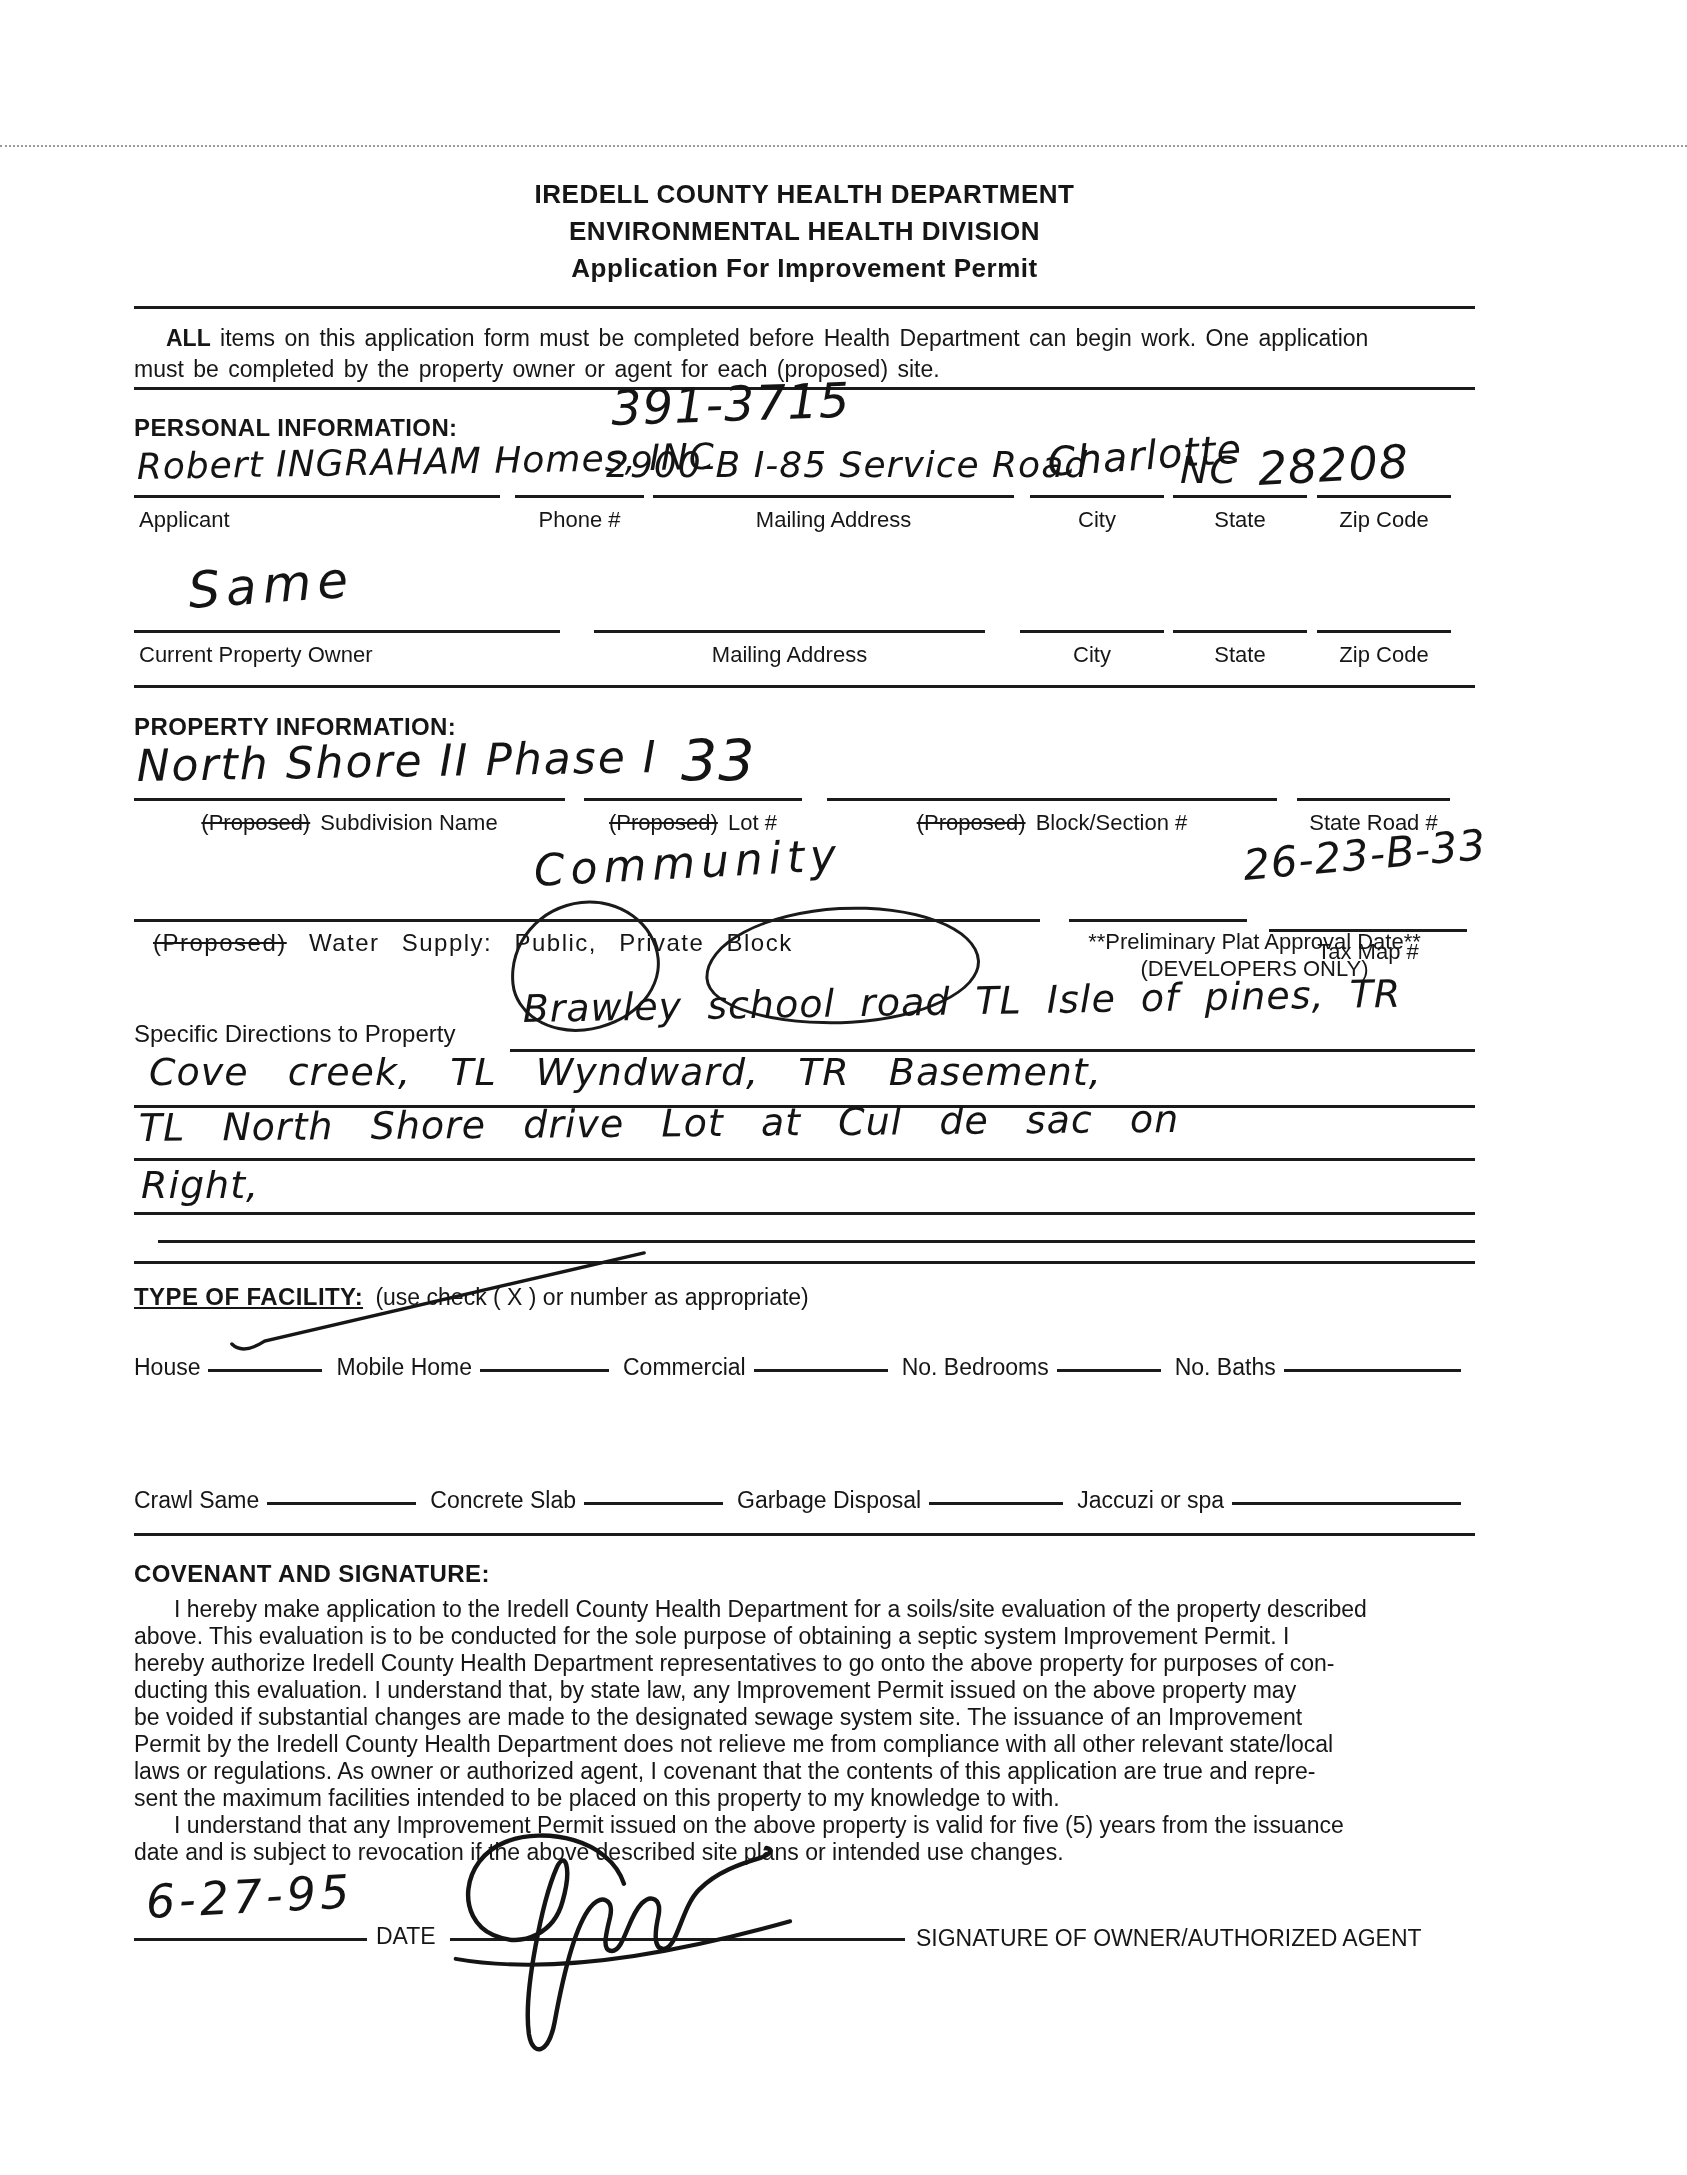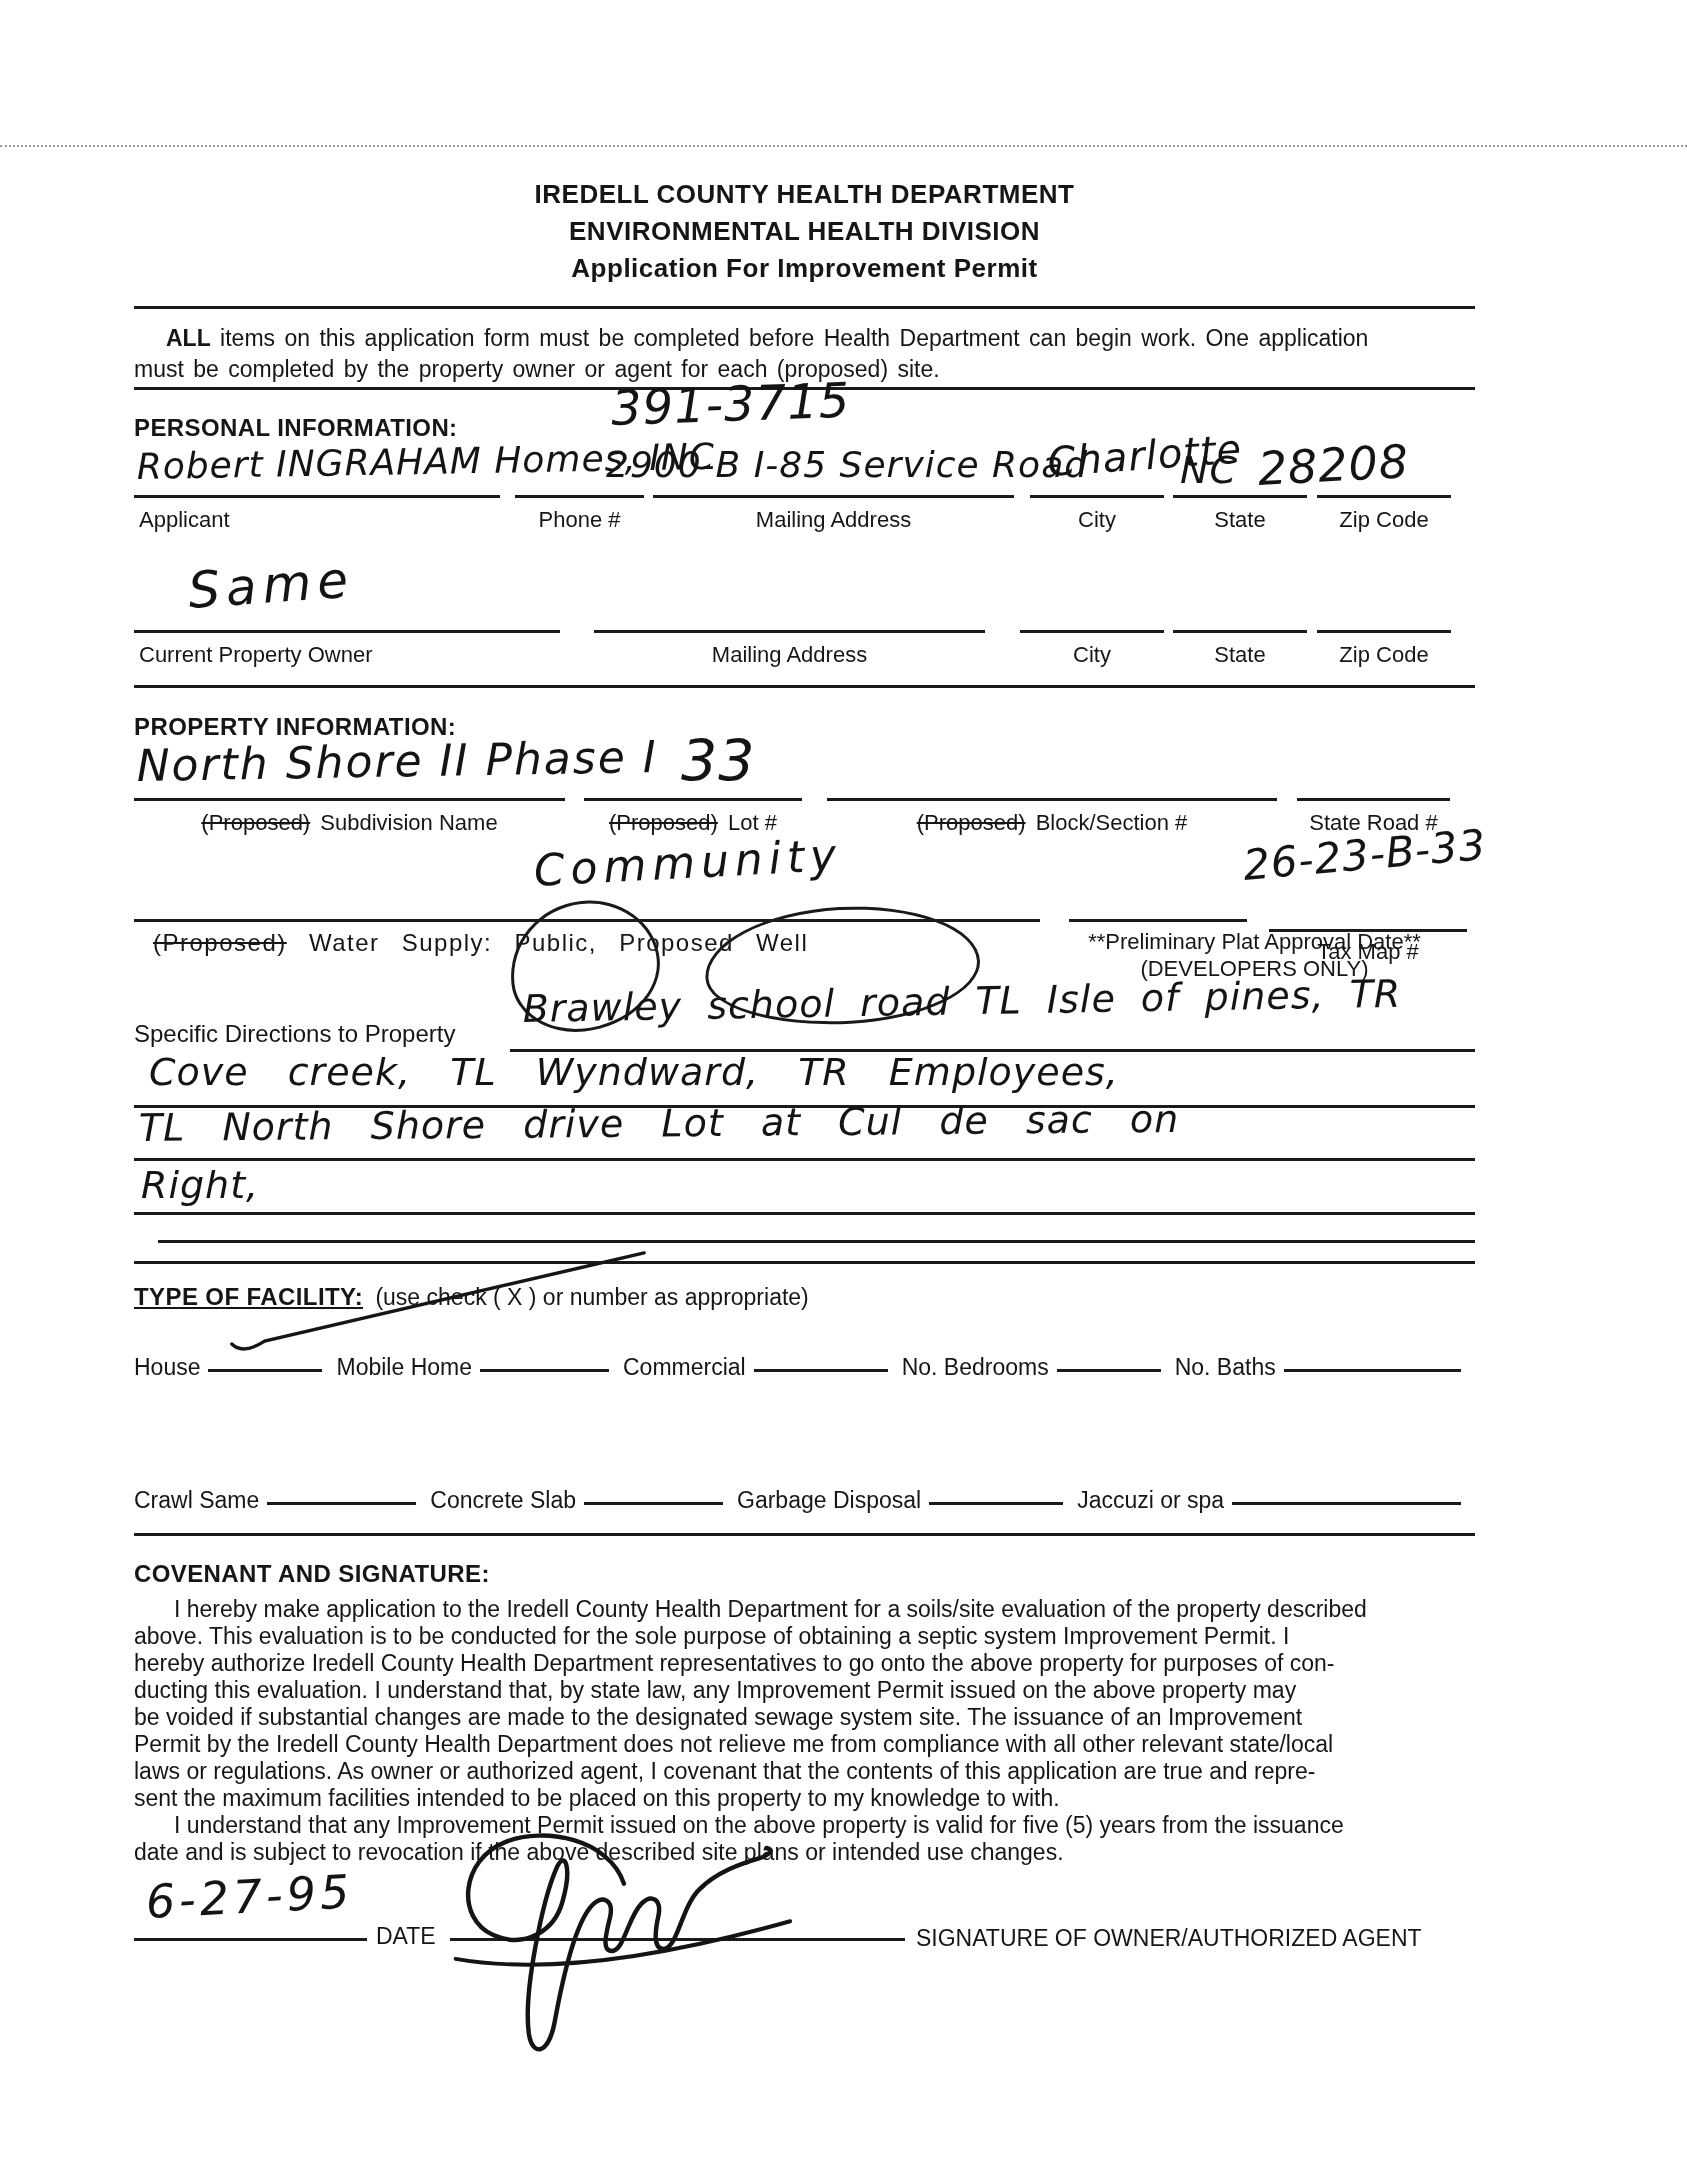--- a/index.html
+++ b/index.html
@@ -118,33 +118,33 @@
   <span class="hw" style="left:535px;top:849px;font-size:44px;letter-spacing:6px;transform:rotate(-3deg);" data-bind="property.water.value">Community</span>
   <span class="hw" style="left:1245px;top:845px;font-size:42px;transform:rotate(-5deg);" data-bind="property.tax_map.value">26-23-B-33</span>
 
   <div class="blank" style="left:134px;top:919px;width:906px;"></div>
   <div class="blank" style="left:1069px;top:919px;width:178px;"></div>
   <div class="blank" style="left:1269px;top:929px;width:198px;"></div>
 
   <div class="lab" style="left:153px;top:929px;font-size:24px;word-spacing:14px;letter-spacing:1.5px;">
     <span class="strike" data-bind="property.proposed">(Proposed)</span>
     <span data-bind="property.water.label">Water Supply:</span>
-    <span data-bind="property.water.options">Public, Proposed Well</span>
+    <span data-bind="property.water.options">Public, Private Block</span>
   </div>
   <div class="circle" style="left:510px;top:901px;width:144px;height:124px;border-radius:52% 48% 55% 45% / 58% 50% 50% 42%;transform:rotate(-6deg);"></div>
   <div class="circle" style="left:705px;top:907px;width:269px;height:111px;border-radius:50% 50% 48% 52% / 55% 52% 48% 45%;transform:rotate(-3deg);"></div>
 
   <div class="cl" style="left:1064px;top:929px;width:381px;" data-bind="property.plat.label">**Preliminary Plat Approval Date**</div>
   <div class="cl" style="left:1064px;top:956px;width:381px;" data-bind="property.plat.sub">(DEVELOPERS ONLY)</div>
   <div class="cl" style="left:1269px;top:939px;width:198px;" data-bind="property.tax_map.label">Tax Map #</div>
 
   <div class="lab" style="left:134px;top:1020px;font-size:24px;" data-bind="property.directions_label">Specific Directions to Property</div>
   <span class="hw" style="left:523px;top:990px;font-size:38px;word-spacing:12px;transform:rotate(-1deg);" data-bind="property.directions.0">Brawley school road TL Isle of pines, TR</span>
   <div class="blank" style="left:510px;top:1049px;width:965px;"></div>
-  <span class="hw" style="left:149px;top:1053px;font-size:38px;word-spacing:26px;" data-bind="property.directions.1">Cove creek, TL Wyndward, TR Employees,</span>
+  <span class="hw" style="left:149px;top:1053px;font-size:38px;word-spacing:26px;" data-bind="property.directions.1">Cove creek, TL Wyndward, TR Basement,</span>
   <div class="blank" style="left:134px;top:1105px;width:1341px;"></div>
   <span class="hw" style="left:139px;top:1109px;font-size:38px;word-spacing:24px;transform:rotate(-0.5deg);" data-bind="property.directions.2">TL North Shore drive Lot at Cul de sac on</span>
   <div class="blank" style="left:134px;top:1158px;width:1341px;"></div>
   <span class="hw" style="left:141px;top:1166px;font-size:38px;" data-bind="property.directions.3">Right,</span>
   <div class="blank" style="left:134px;top:1212px;width:1341px;"></div>
   <div class="blank" style="left:158px;top:1240px;width:1317px;"></div>
 
   <div class="rule" style="left:134px;top:1261px;width:1341px;"></div>
   <div class="abs" style="left:134px;top:1283px;font-size:23px;white-space:nowrap;">
     <span class="b uline" style="font-size:24px;letter-spacing:0.4px;" data-bind="facility.heading">TYPE OF FACILITY:</span>

